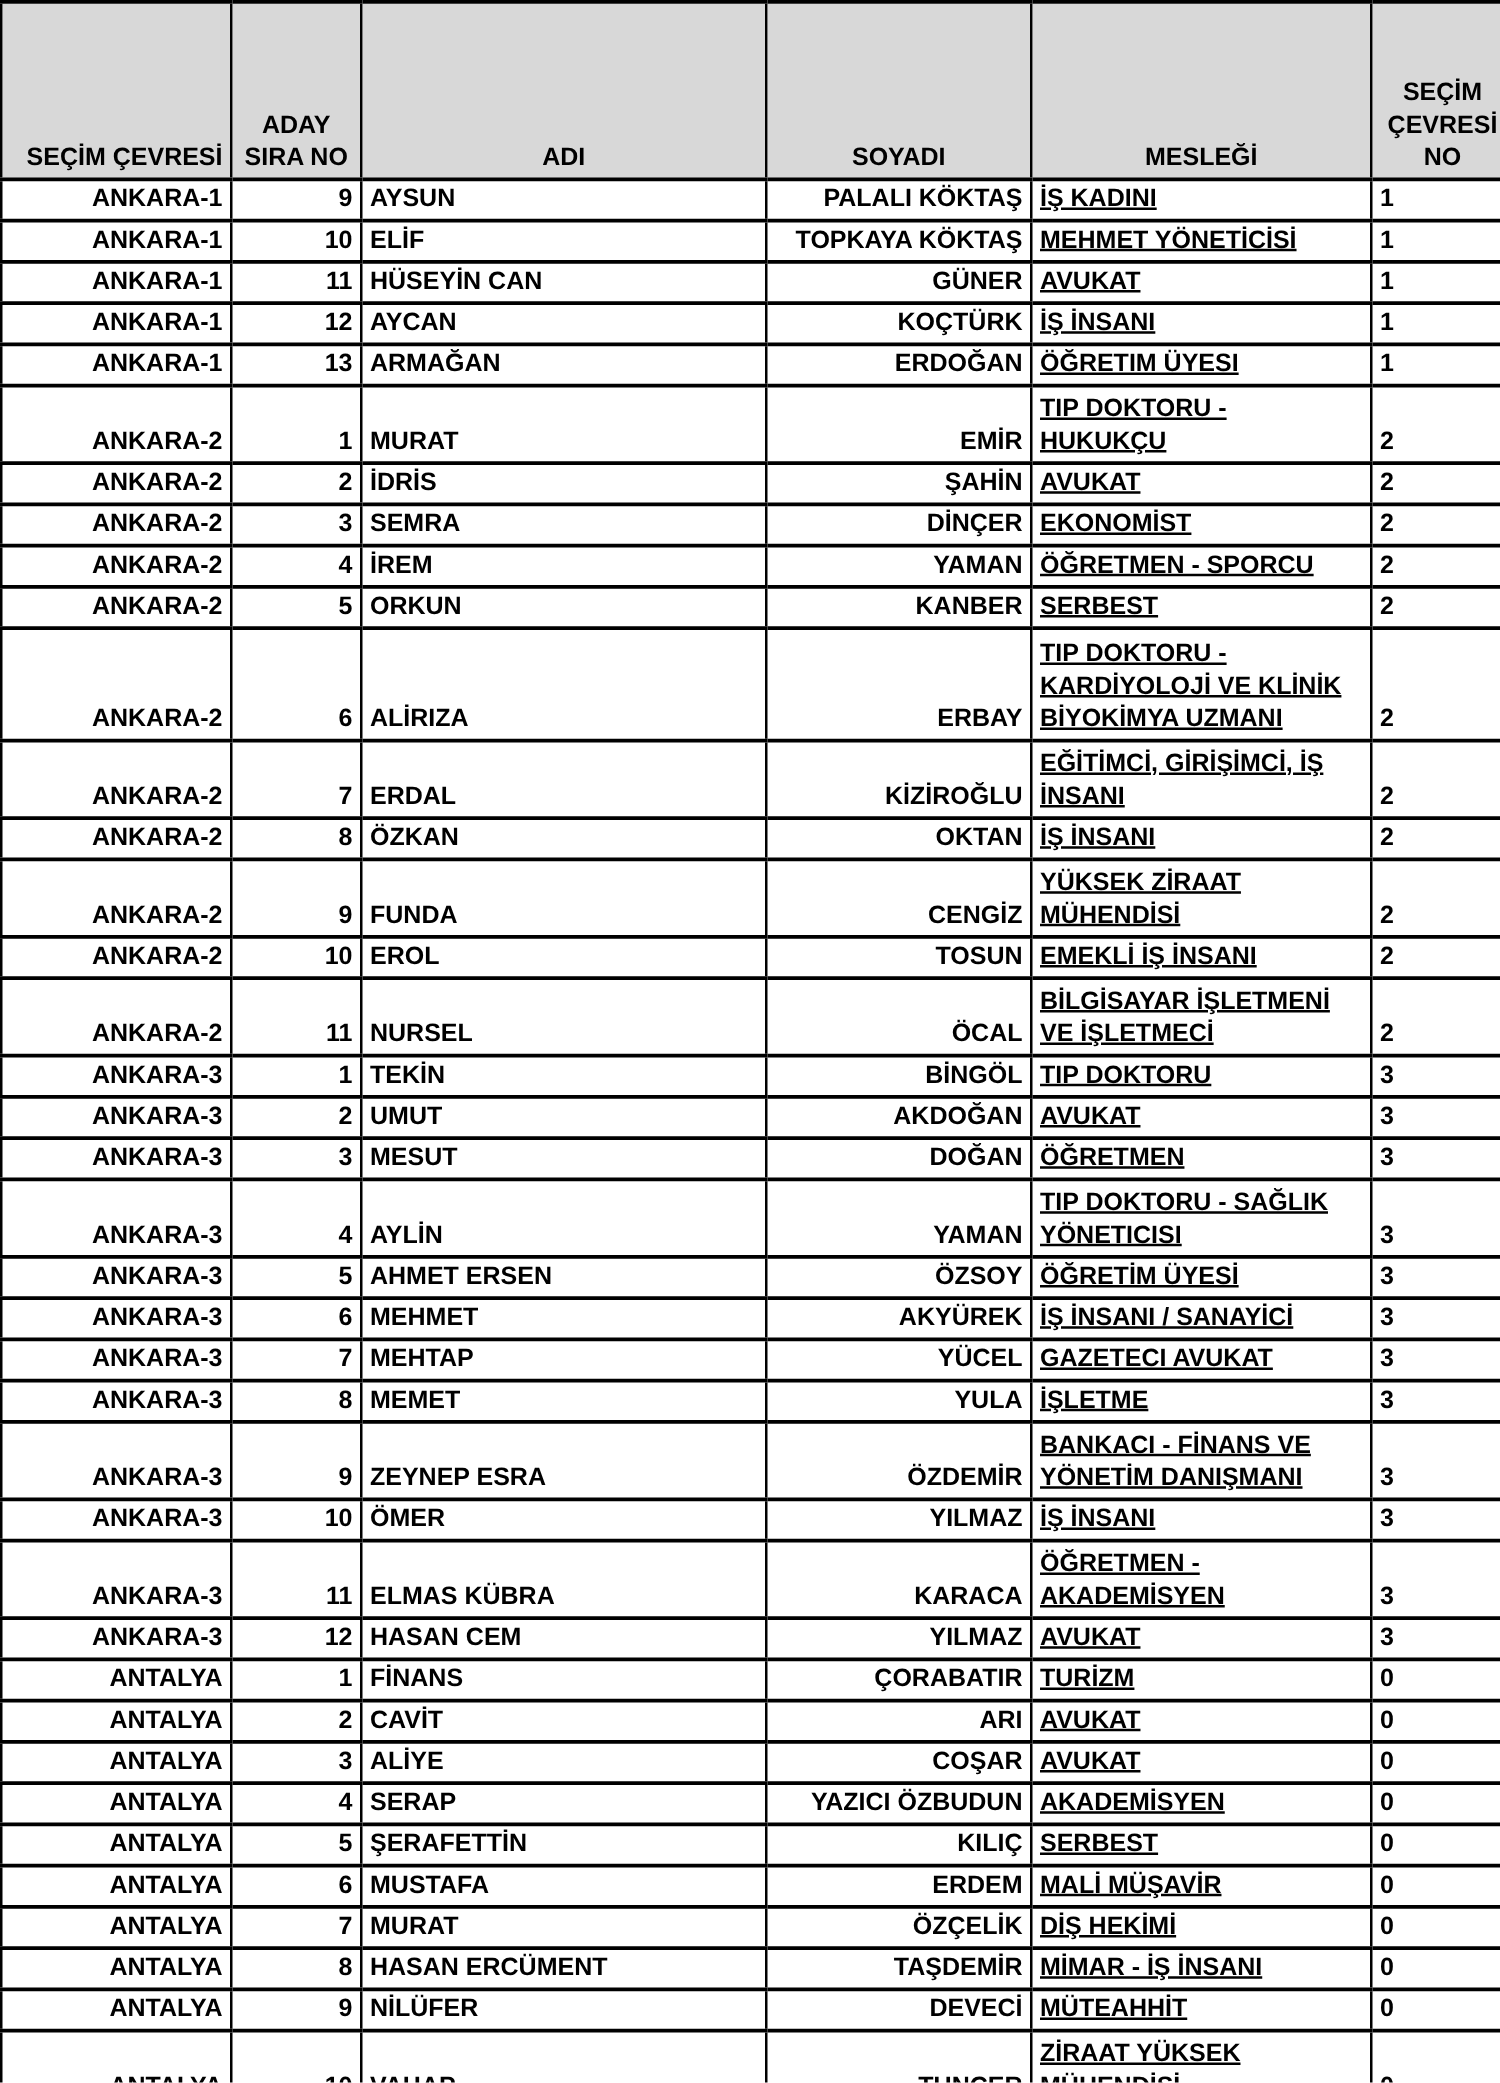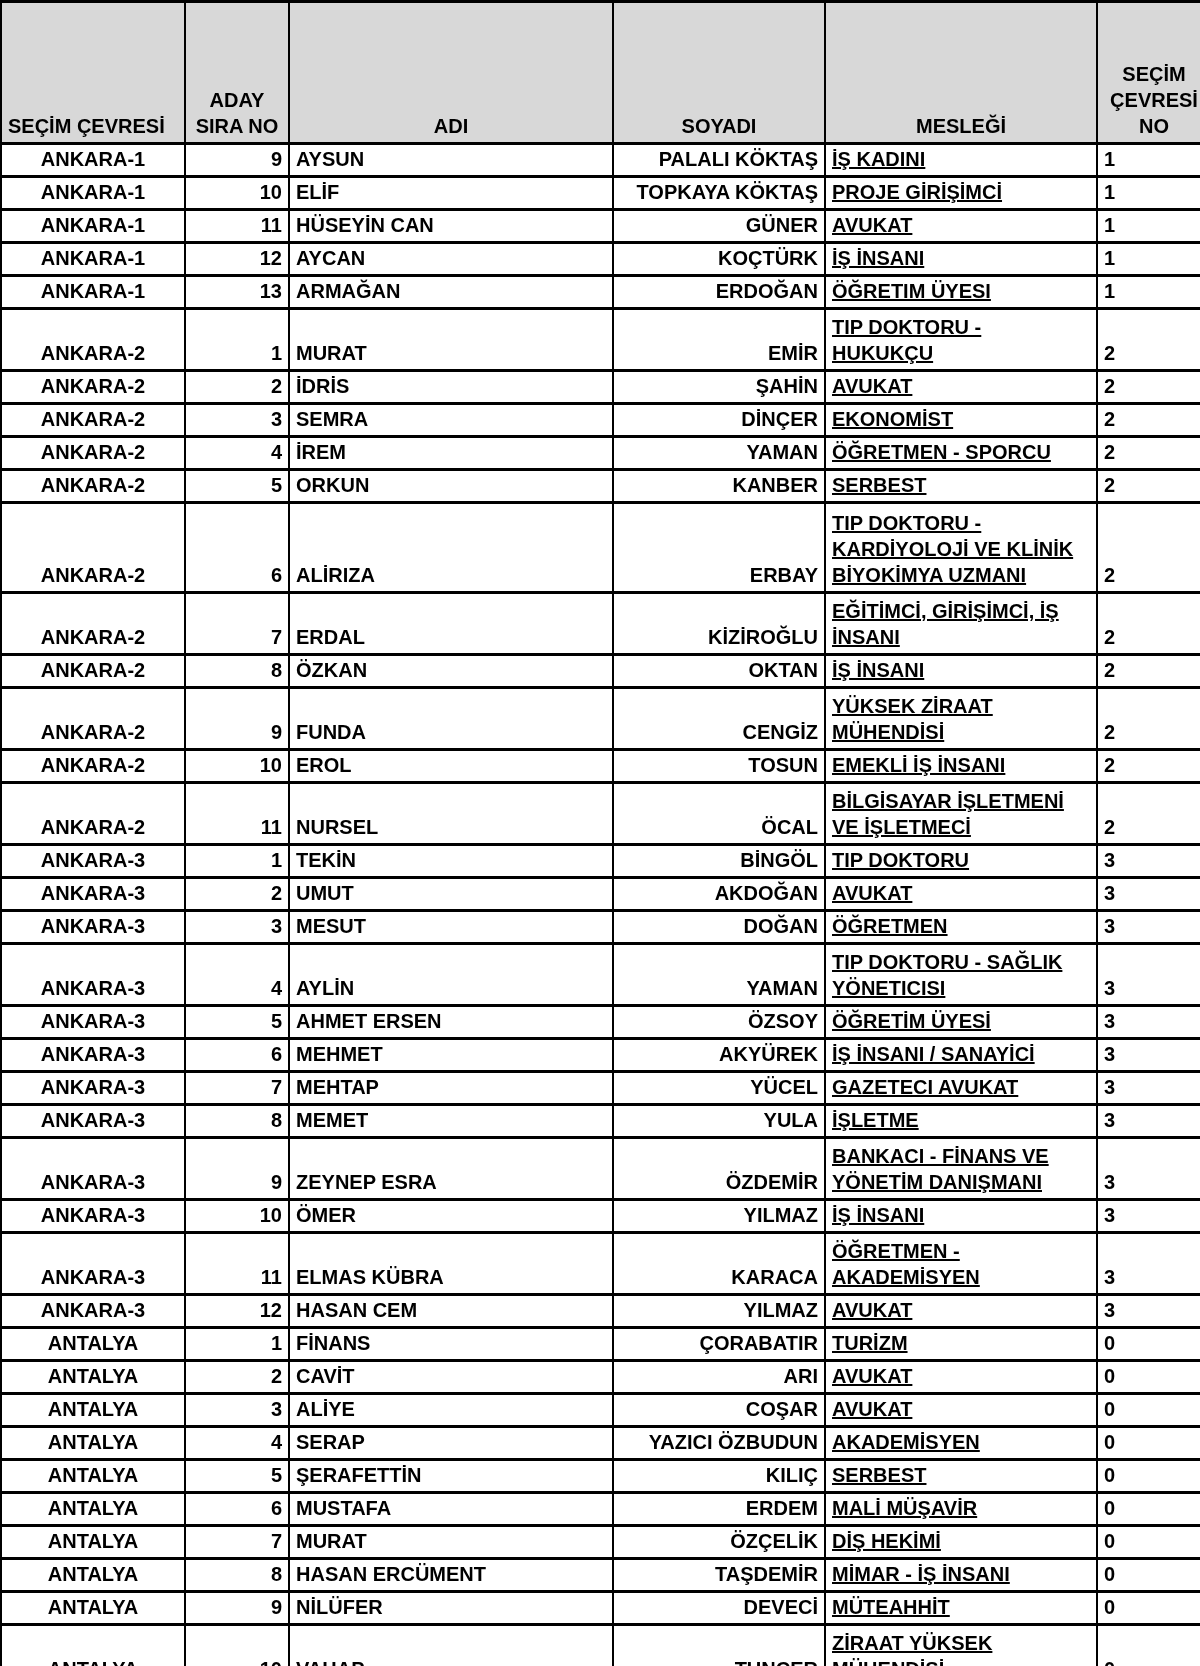--- a/index.html
+++ b/index.html
@@ -42,26 +42,26 @@
     overflow: hidden;
     padding: 1px 6px 3px 6px;
     box-sizing: border-box;
   }
   table.candidates thead tr { height: 142px; }
   table.candidates th {
     background: #d8d8d8;
     text-align: center;
     font-weight: 700;
   }
-  table.candidates th.c0 { text-align: left; }
+  table.candidates th.c0 { text-align: right; }
   
   tr.r1 { height: 29px; }
   tr.r2 { height: 62px; }
   tr.r3 { height: 90px; }
-  td.c0 { text-align: center; }
+  td.c0 { text-align: right; }
   td.c1 { text-align: right; padding-right: 9px; }
   td.c2 { text-align: left; margin-left: 32px; }
   td.c3 { text-align: right; }
   td.c4 { text-align: left; text-decoration: underline; }
   td.c5 { text-align: left; }
 </style>
 </head>
 <body>
 
 <div class="viewport">
@@ -94,21 +94,21 @@
           <td class="c2">AYSUN</td>
           <td class="c3">PALALI KÖKTAŞ</td>
           <td class="c4">İŞ KADINI</td>
           <td class="c5">1</td>
         </tr>
         <tr class="r1">
           <td class="c0">ANKARA-1</td>
           <td class="c1">10</td>
           <td class="c2">ELİF</td>
           <td class="c3">TOPKAYA KÖKTAŞ</td>
-          <td class="c4">PROJE GİRİŞİMCİ</td>
+          <td class="c4">MEHMET YÖNETİCİSİ</td>
           <td class="c5">1</td>
         </tr>
         <tr class="r1">
           <td class="c0">ANKARA-1</td>
           <td class="c1">11</td>
           <td class="c2">HÜSEYİN CAN</td>
           <td class="c3">GÜNER</td>
           <td class="c4">AVUKAT</td>
           <td class="c5">1</td>
         </tr>

